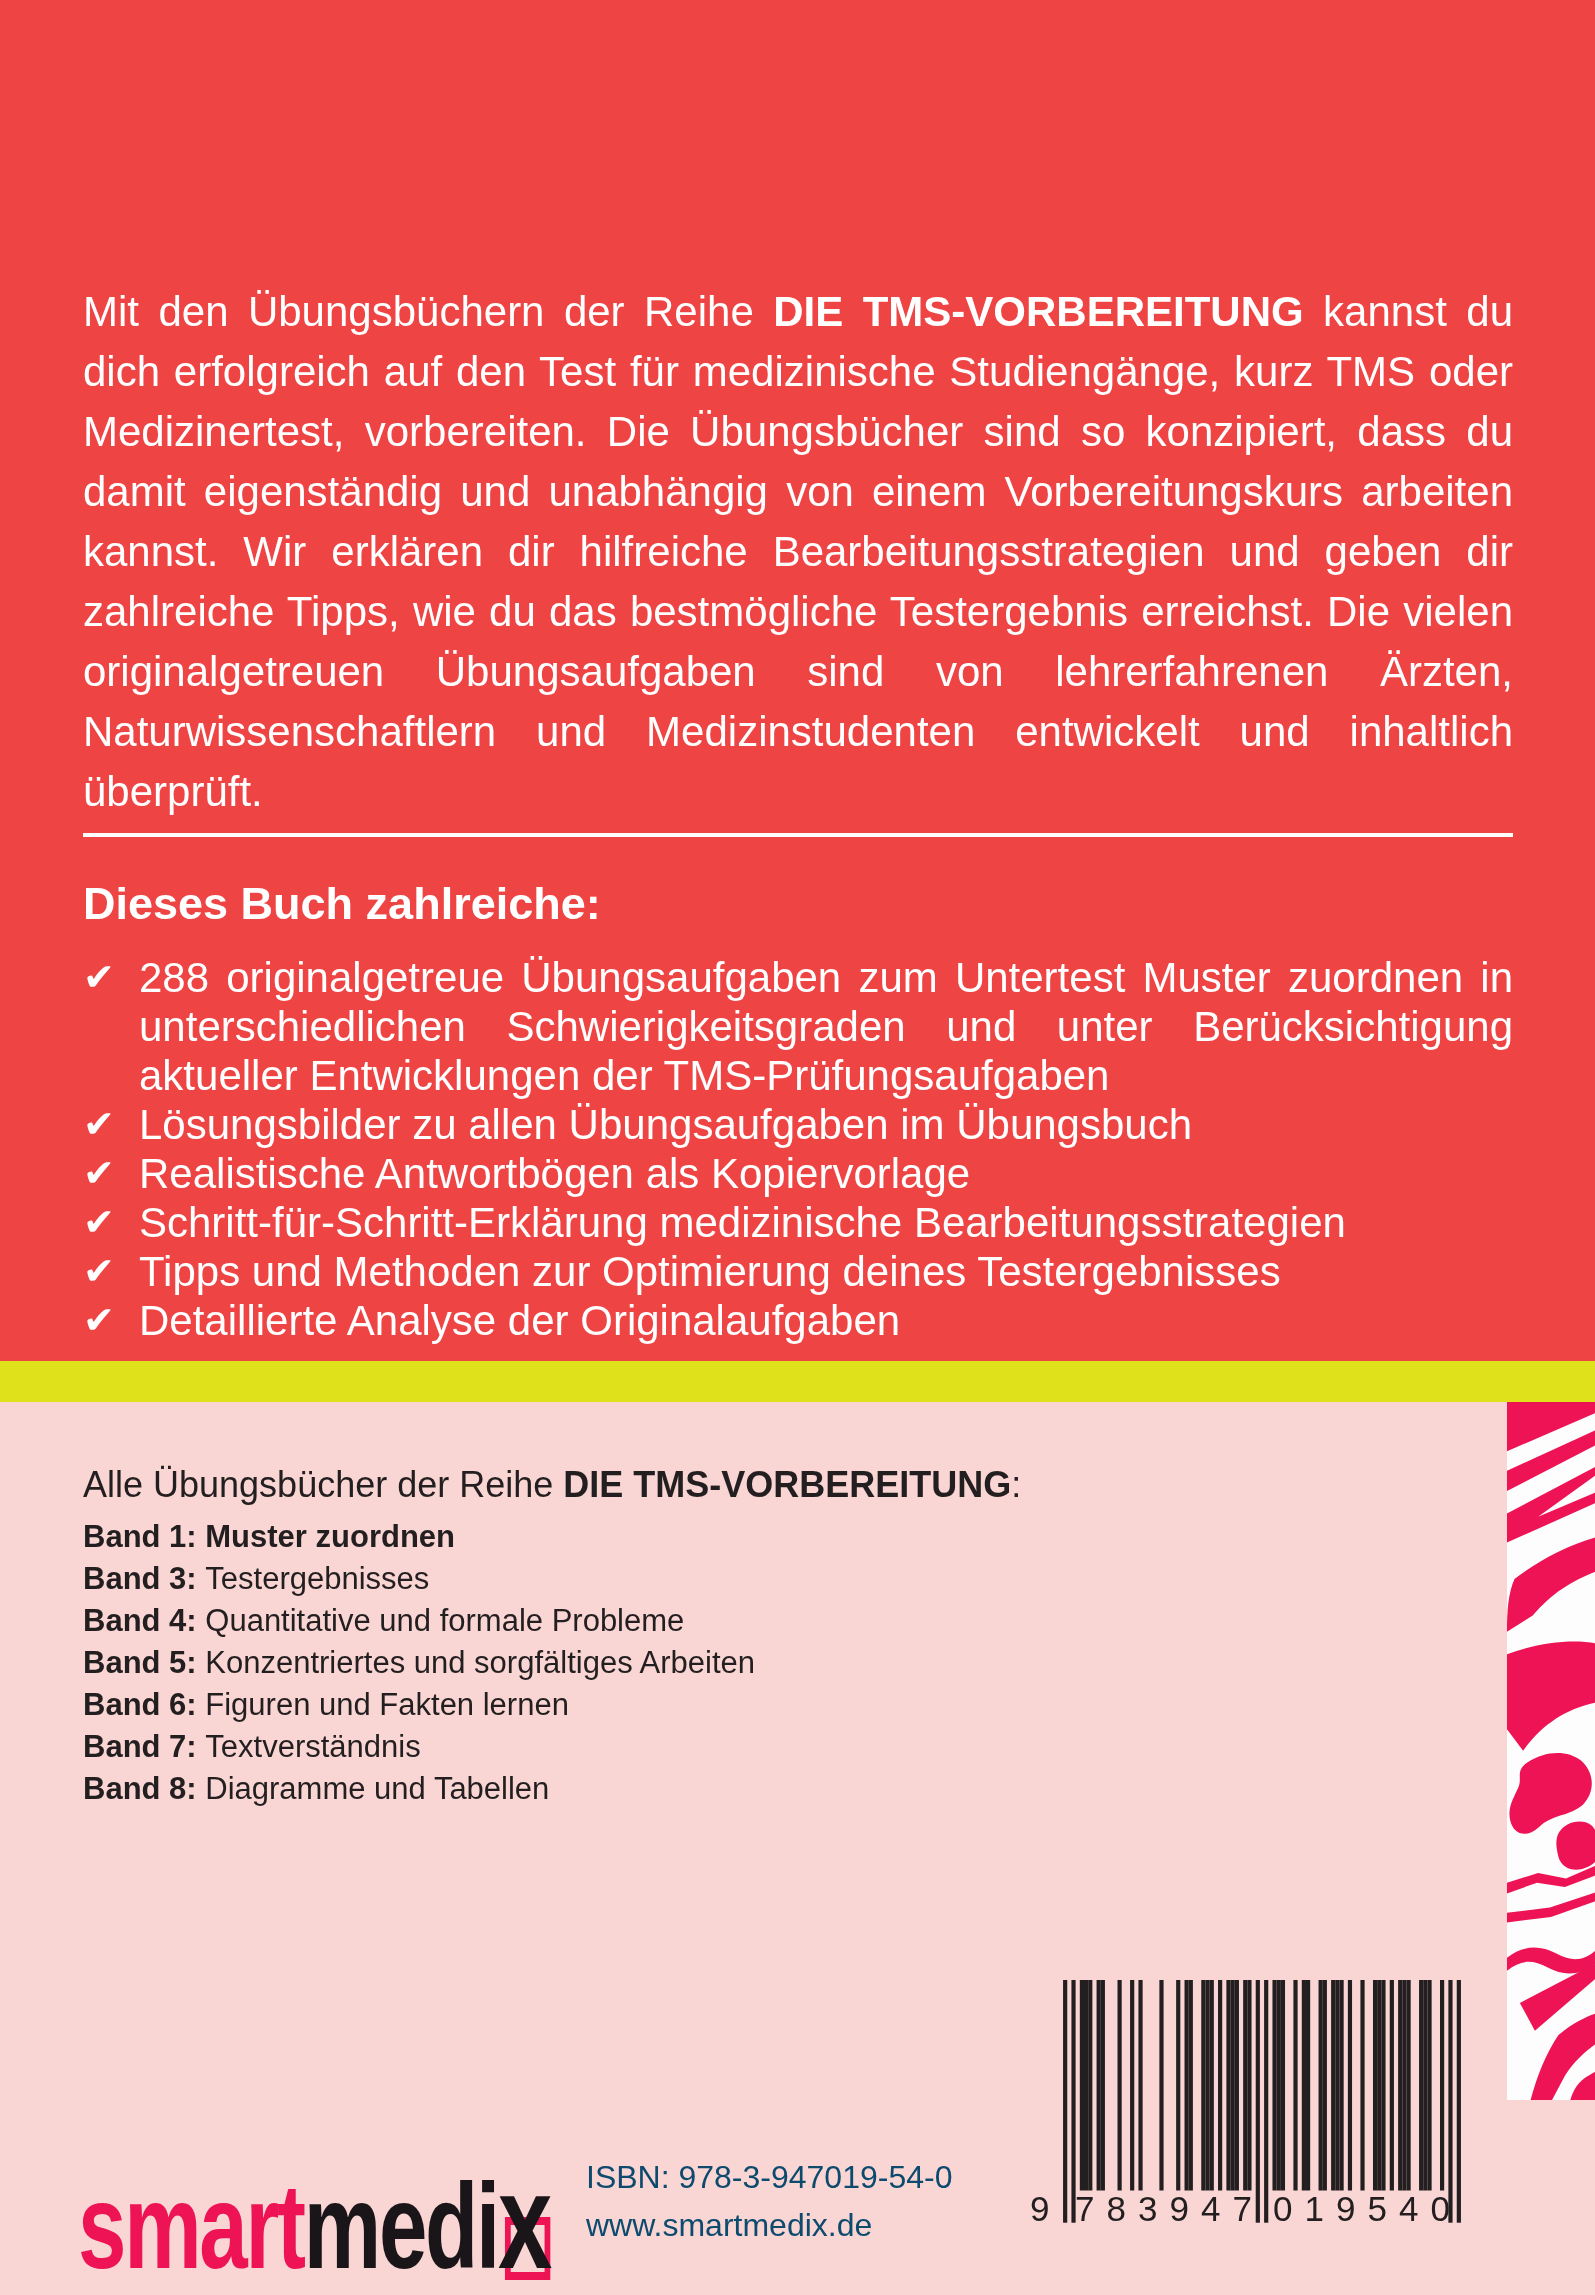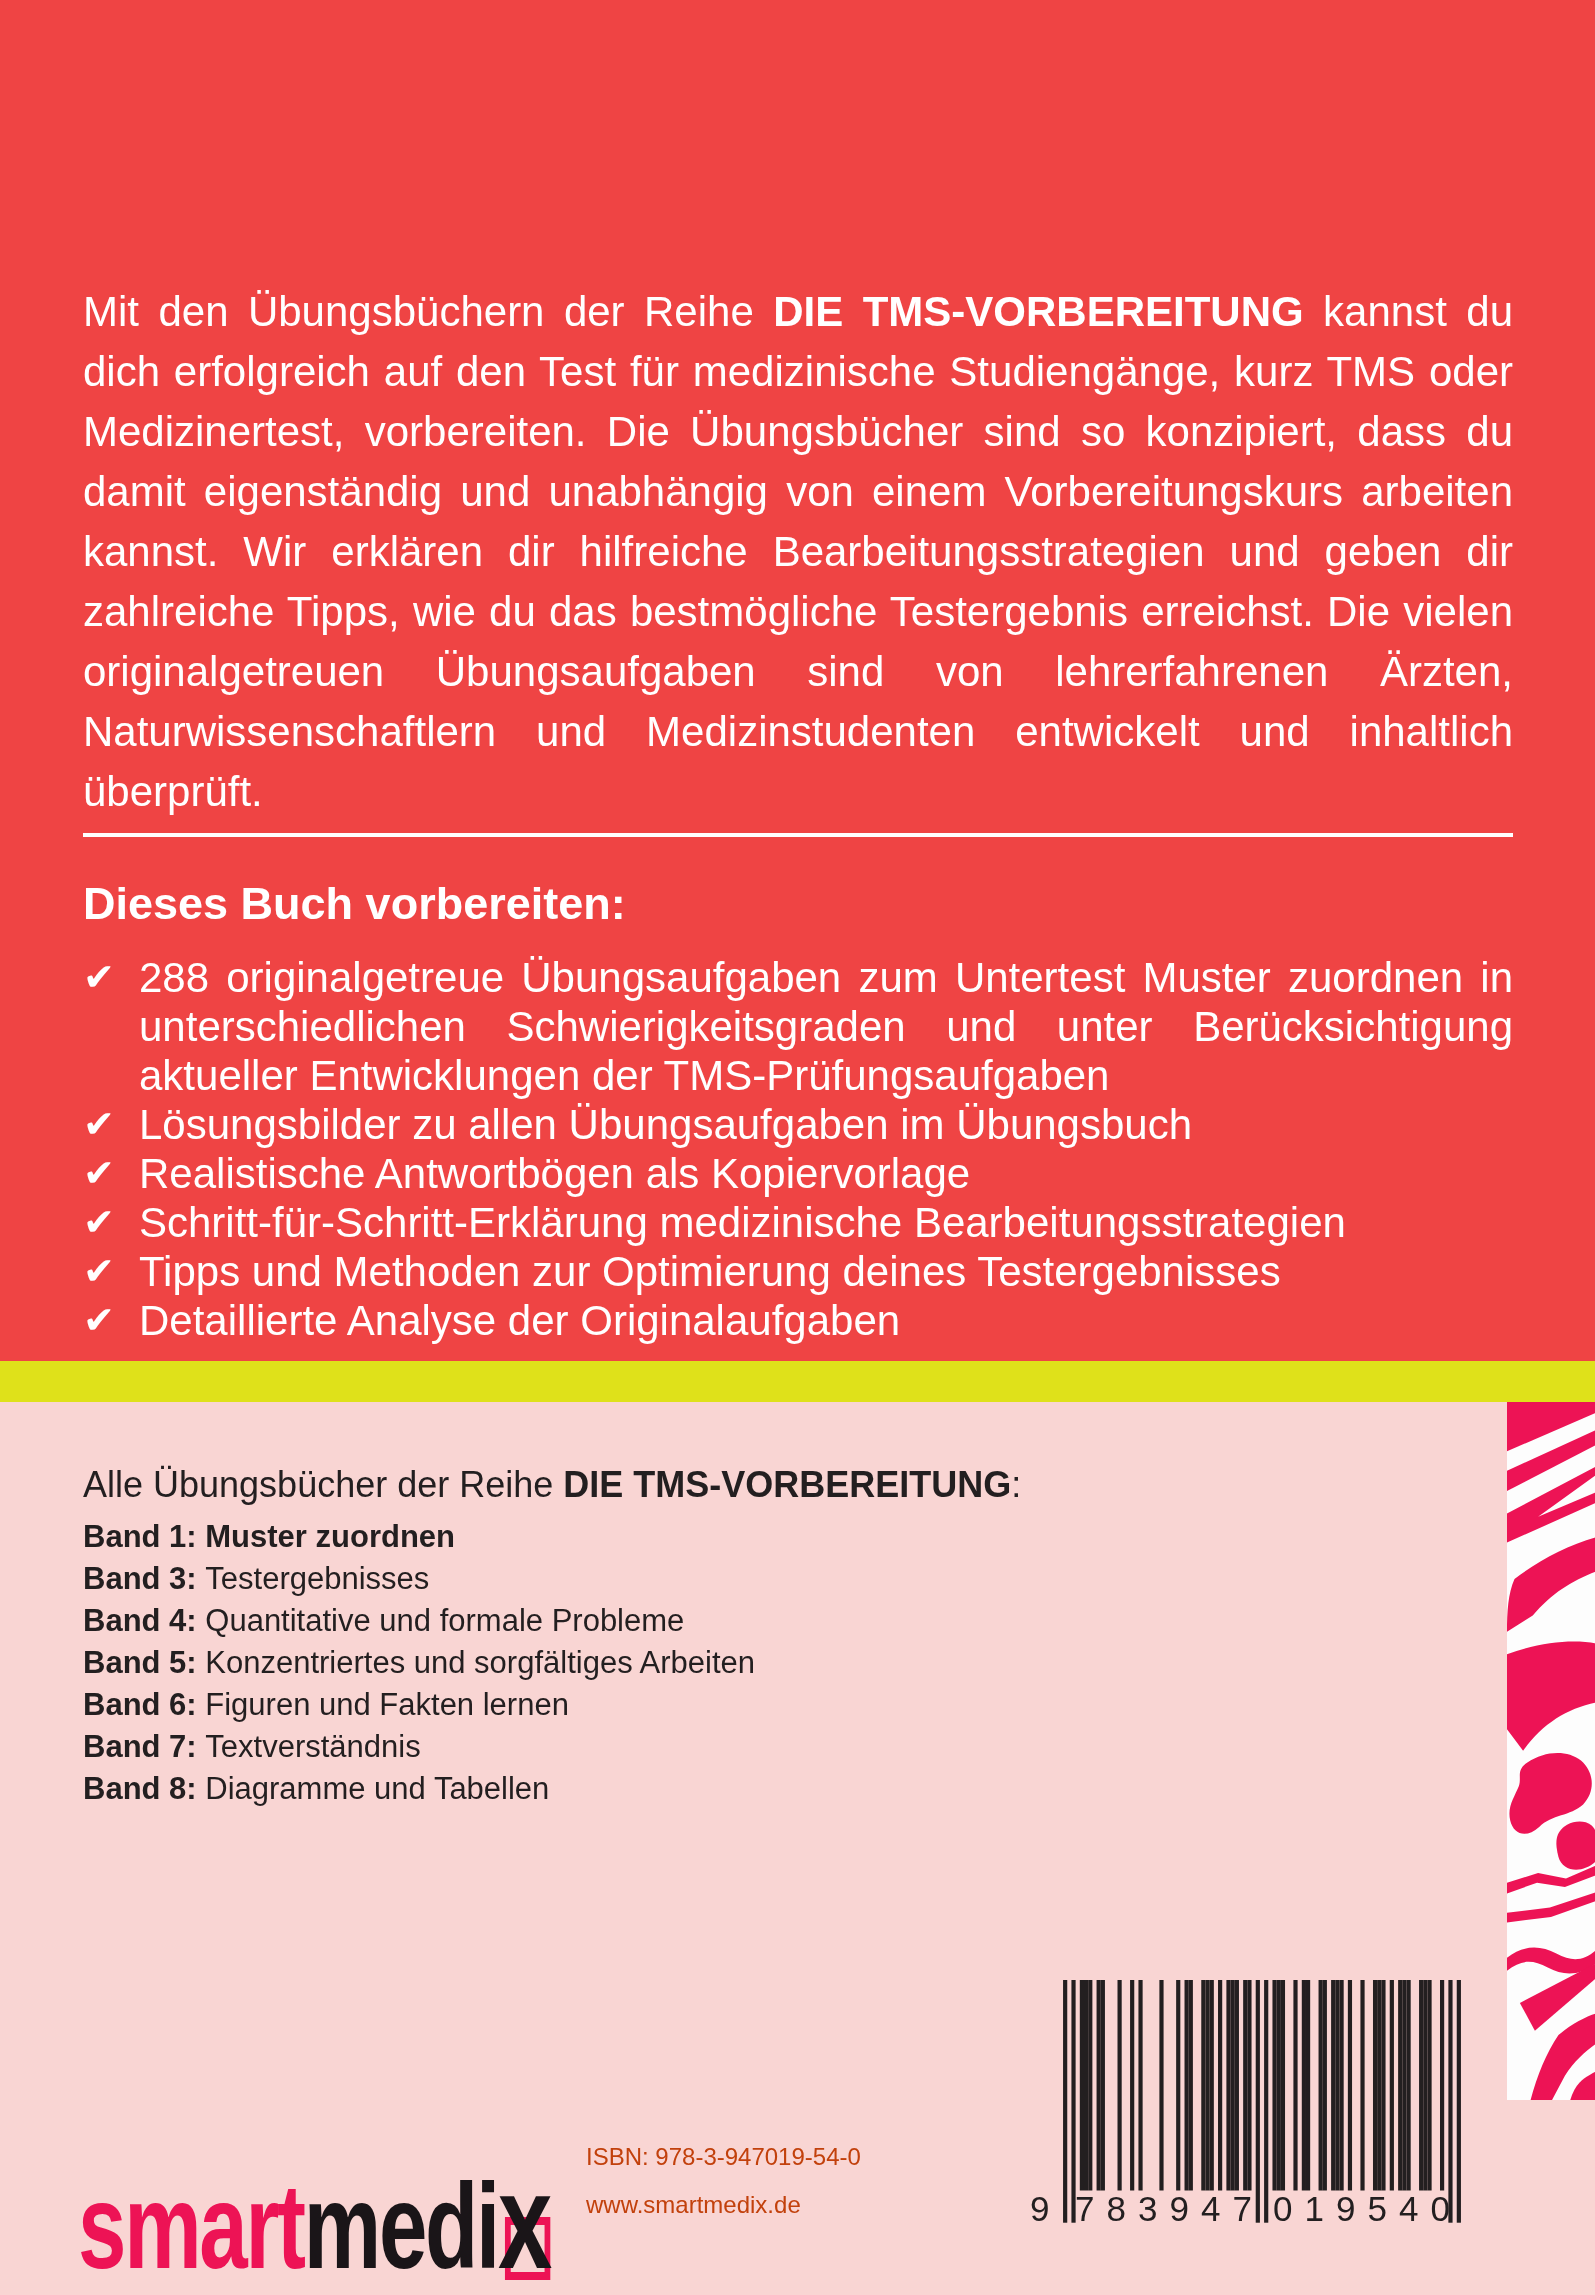--- a/index.html
+++ b/index.html
@@ -92,33 +92,33 @@
   .logo-box {
     position:absolute; left:9.7px; bottom:15px; width:63px; height:63px;
     border:8.6px solid #ED1355; box-sizing:border-box;
   }
   .logo-x {
     position:relative; z-index:1; color:#1A1518; font-size:1.12em;
   }
 
   
   .isbn-block {
-    position:absolute; left:586px; top:731px;
-    font-size:24px; line-height:48px; color:#c2410c;
+    position:absolute; left:586px; top:751px;
+    font-size:32px; line-height:48px; color:#0c4a6e;
   }
 </style>
 </head>
 <body>
 
 <div class="top-section">
   <p class="intro-paragraph"><span>Mit den Übungsbüchern der Reihe </span><span class="brand-bold">DIE TMS-VORBEREITUNG</span><span> kannst du dich erfolgreich auf den Test für medizinische Studiengänge, kurz TMS oder Medizinertest, vorbereiten. Die Übungsbücher sind so konzipiert, dass du damit eigenständig und unabhängig von einem Vorbereitungskurs arbeiten kannst. Wir erklären dir hilfreiche Bearbeitungsstrategien und geben dir zahlreiche Tipps, wie du das bestmögliche Testergebnis erreichst. Die vielen originalgetreuen Übungsaufgaben sind von lehrerfahrenen Ärzten, Naturwissenschaftlern und Medizinstudenten entwickelt und inhaltlich überprüft.</span></p>
 
   <div class="top-divider"></div>
 
-  <h2 class="contents-heading">Dieses Buch vorbereiten:</h2>
+  <h2 class="contents-heading">Dieses Buch zahlreiche:</h2>
 
   <ul class="checklist">
     <li>
       <span class="check">✔</span>
       <span class="li-text">288 originalgetreue Übungsaufgaben zum Untertest Muster zuordnen in unterschiedlichen Schwierigkeitsgraden und unter Berücksichtigung aktueller Entwicklungen der TMS-Prüfungsaufgaben</span>
     </li>
     <li>
       <span class="check">✔</span>
       <span class="li-text">Lösungsbilder zu allen Übungsaufgaben im Übungsbuch</span>
     </li>

